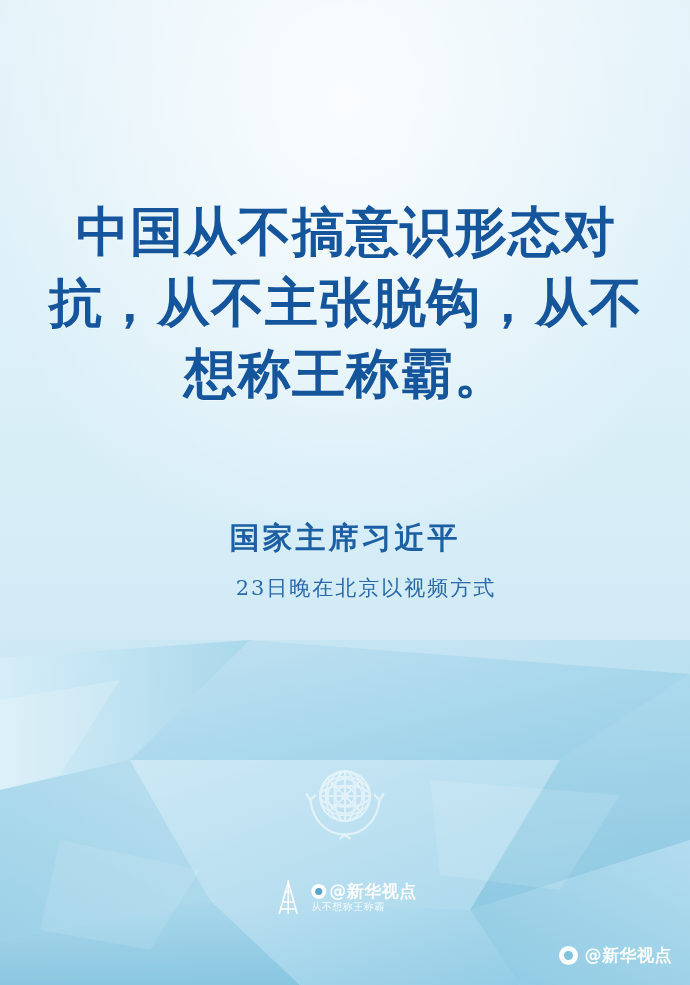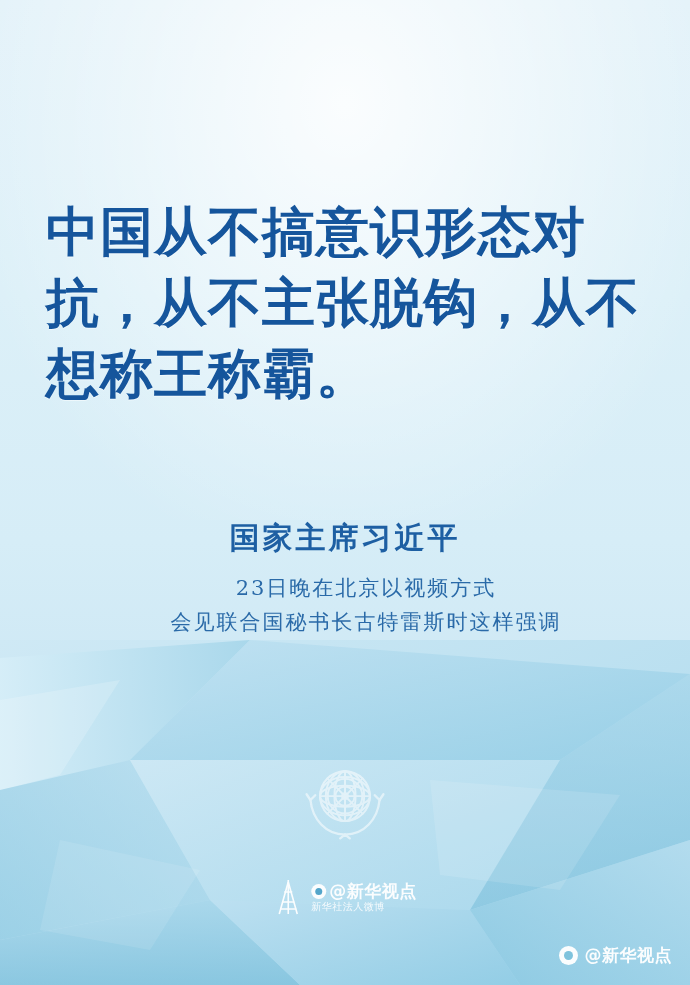--- a/index.html
+++ b/index.html
@@ -48,20 +48,21 @@
     left: 46px;
     top: 196px;
     width: 600px;
     font-family: "DejaVu Sans", "Liberation Sans", sans-serif;
     font-weight: bold;
     font-size: 53px;
     line-height: 1.34;
     letter-spacing: 1px;
     color: #15559c;
     text-shadow: 0 1px 0 rgba(255,255,255,0.5);
+    text-align: center;
   }
 
   
   .attrib {
     position: absolute;
     left: 0;
     top: 518px;
     width: 690px;
     text-align: center;
     color: #1a5fa5;
@@ -225,21 +226,20 @@
       <polygon points="430,140 620,155 560,250 440,235" fill="#ffffff" opacity="0.12"></polygon>
       <polygon points="60,200 200,230 150,310 40,290" fill="#ffffff" opacity="0.10"></polygon>
     </svg>
   </div>
 
   <div class="headline">中国从不搞意识形态对抗，从不主张脱钩，从不想称王称霸。</div>
 
   <div class="attrib">
     <div class="line1">国家主席习近平</div>
     <div class="line2">23日晚在北京以视频方式</div>
-    <div class="line3">会见联合国秘书长古特雷斯时这样强调</div>
   </div>
 
   <div class="un-emblem">
     <svg viewBox="0 0 100 100" width="96" height="96" xmlns="http://www.w3.org/2000/svg">
       <g fill="none" stroke="#ffffff" stroke-width="2">
         <circle cx="50" cy="46" r="26"></circle>
         <circle cx="50" cy="46" r="18"></circle>
         <circle cx="50" cy="46" r="10"></circle>
         <circle cx="50" cy="46" r="3"></circle>
         <line x1="50" y1="20" x2="50" y2="72"></line>
@@ -268,21 +268,21 @@
         <path d="M15 4 L6 36 M15 4 L24 36"></path>
         <path d="M9 24 L21 24 M7 31 L23 31"></path>
         <path d="M11 14 L19 14"></path>
       </g>
     </svg>
     <div class="logo-text">
       <div class="logo-main">
         <span class="weibo-eye"></span>
         <span>@新华视点</span>
       </div>
-      <div class="logo-sub">新华社法人微博</div>
+      <div class="logo-sub">从不想称王称霸</div>
     </div>
   </div>
 
   <div class="watermark">
     <span class="wm-eye"></span>
     <span>@新华视点</span>
   </div>
 
 </div>
 

